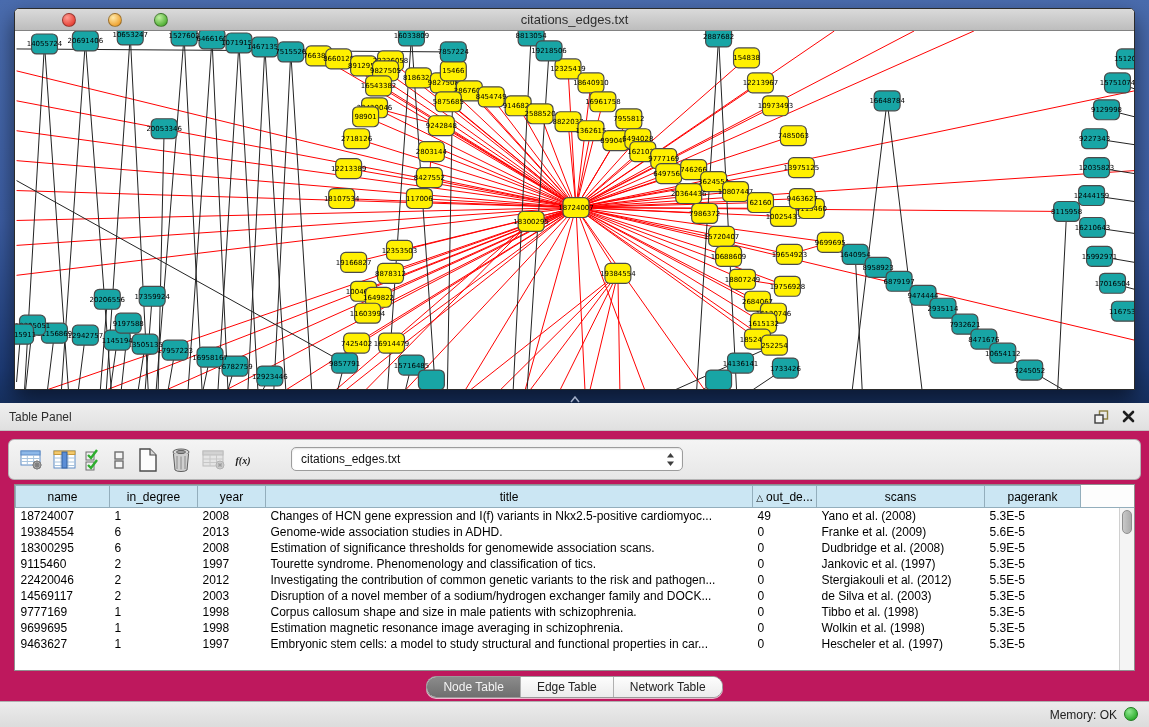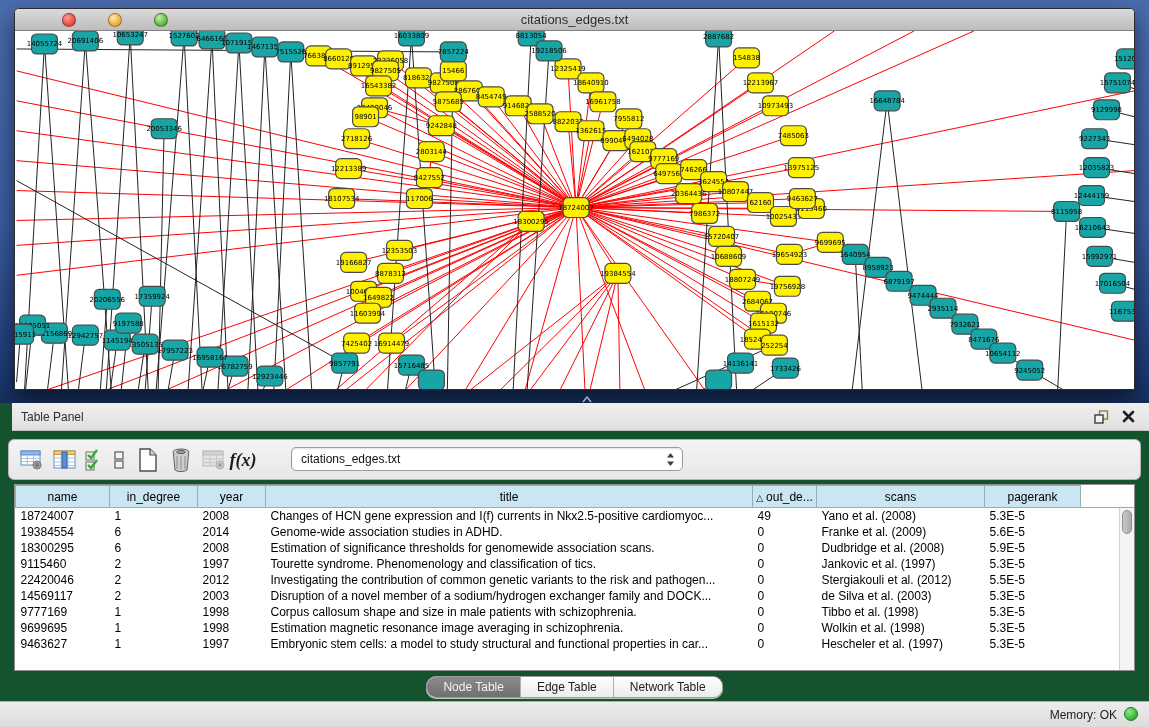--- a/index.html
+++ b/index.html
@@ -17,37 +17,37 @@
   .titlebar .title { position:absolute; left:0; right:0; top:3px; text-align:center;
     font-size:13px; color:#2e2e2e; }
   .tl { position:absolute; top:4px; width:14px; height:14px; border-radius:50%;
     border:1px solid rgba(0,0,0,.35); }
   .tl.red    { left:47px;  background:radial-gradient(circle at 35% 30%, #ff9a90, #e8473c 70%); }
   .tl.yellow { left:93px;  background:radial-gradient(circle at 35% 30%, #ffe9a8, #f0a636 70%); }
   .tl.green  { left:139px; background:radial-gradient(circle at 35% 30%, #c0f0a0, #58b43c 70%); }
   .graph-canvas { position:relative; width:1121px; height:359px; background:#ffffff; overflow:hidden; }
 
   
-  .table-panel { position:absolute; left:0; top:403px; width:1149px; height:324px; background:#14532d;padding-left:12px; }
+  .table-panel { position:absolute; left:0; top:403px; width:1149px; height:324px; background:#be185d; }
   .panel-header { position:relative; height:28px; background:linear-gradient(180deg,#efefef,#e0e0e0);
     border-bottom:1px solid #c2c2c2; }
   .panel-header .panel-title { position:absolute; left:9px; top:7px; font-size:12px; color:#2d2d2d; }
   .float-icon { position:absolute; right:40px; top:7px; width:15px; height:14px; cursor:pointer; }
   .close-icon { position:absolute; right:14px; top:7px; width:13px; height:13px; cursor:pointer; }
   .splitter-handle { position:absolute; left:570px; top:-7px; width:10px; height:7px; opacity:.8; }
 
   .toolbar { position:absolute; left:8px; top:36px; width:1133px; height:41px;
     border:1px solid #b4b4b4; border-radius:6px;
     background:linear-gradient(180deg,#f4f4f4,#e7e7e7); }
   .tb-icons { position:absolute; left:8px; top:7px; display:flex; align-items:center; }
   .tb-btn { width:30px; height:26px; display:flex; align-items:center; justify-content:center;
     margin-right:3px; cursor:pointer; }
   .tb-btn.narrow { width:22px; }
   .fx-label { font-family:"Liberation Serif", serif; font-style:italic; font-weight:bold;
-    font-size:18px; color:#1c1c1c; }
+    font-size:10px; color:#1c1c1c; }
   .combo { position:absolute; left:282px; top:7px; width:392px; height:24px; background:#fff;
     border:1px solid #9c9c9c; border-radius:5px; box-shadow:inset 0 1px 2px rgba(0,0,0,.12);
     font-size:12px; color:#111; line-height:22px; padding-left:9px; cursor:pointer; }
   .combo .stepper { position:absolute; right:7px; top:4px; }
 
   .tbl-wrap { position:absolute; left:14px; top:81px; width:1121px; height:187px;
     border:1px solid #8f8f8f; background:#fff; overflow:hidden; }
   table.grid { border-collapse:collapse; table-layout:fixed; width:1121px; font-size:12px; }
   table.grid col.c0{width:94px} table.grid col.c1{width:88px} table.grid col.c2{width:68px}
   table.grid col.c3{width:487px} table.grid col.c4{width:64px} table.grid col.c5{width:168px}
@@ -641,30 +641,30 @@
             <th>scans</th>
             <th>pagerank</th>
             <th class="filler"></th>
           </tr>
         </thead>
       <tbody id="body-rows">
           <tr>
             <td>18724007</td>
             <td>1</td>
             <td>2008</td>
-            <td>Changes of HCN gene expression and I(f) currents in Nkx2.5-positive cardiomyoc...</td>
+            <td>Changes of HCN gene expression and I(f) variants in Nkx2.5-positive cardiomyoc...</td>
             <td>49</td>
             <td>Yano et al. (2008)</td>
             <td>5.3E-5</td>
             <td></td>
           </tr>
           <tr>
             <td>19384554</td>
             <td>6</td>
-            <td>2014</td>
+            <td>2013</td>
             <td>Genome-wide association studies in ADHD.</td>
             <td>0</td>
             <td>Franke et al. (2009)</td>
             <td>5.6E-5</td>
             <td></td>
           </tr>
           <tr>
             <td>18300295</td>
             <td>6</td>
             <td>2008</td>

